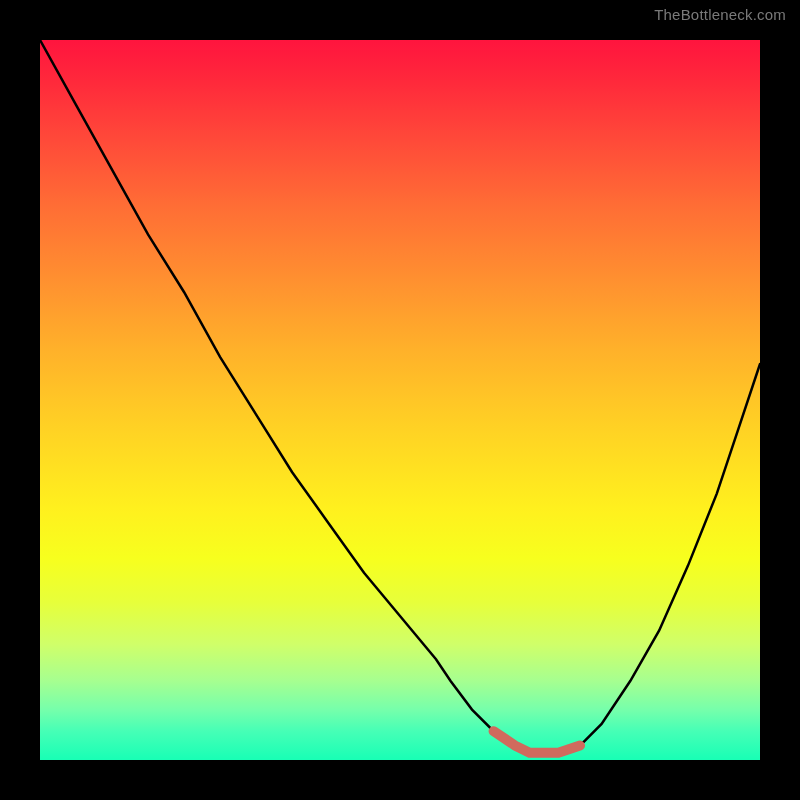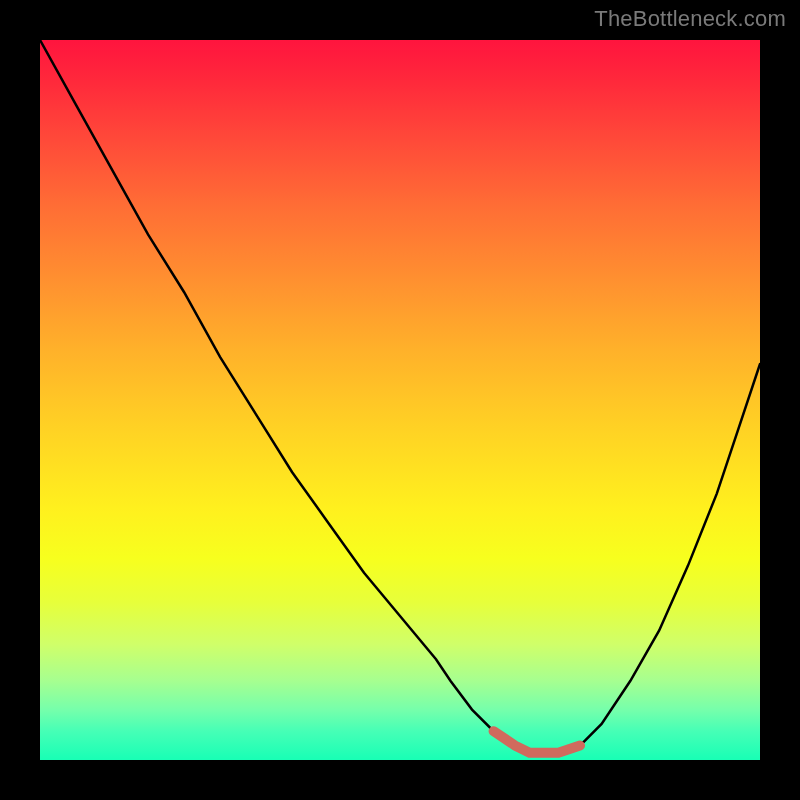--- a/index.html
+++ b/index.html
@@ -58,21 +58,21 @@
   .curve path.valley {
     stroke: #d06a5d;
     stroke-width: 10;
     stroke-linecap: round;
   }
   .watermark {
     position: absolute;
     top: 6px;
     right: 14px;
     font-family: Arial, Helvetica, sans-serif;
-    font-size: 22px;
+    font-size: 15px;
     color: #7a7a7a;
     letter-spacing: 0.2px;
     user-select: none;
   }
 </style>
 </head>
 <body>
 
 <div class="frame">
 

